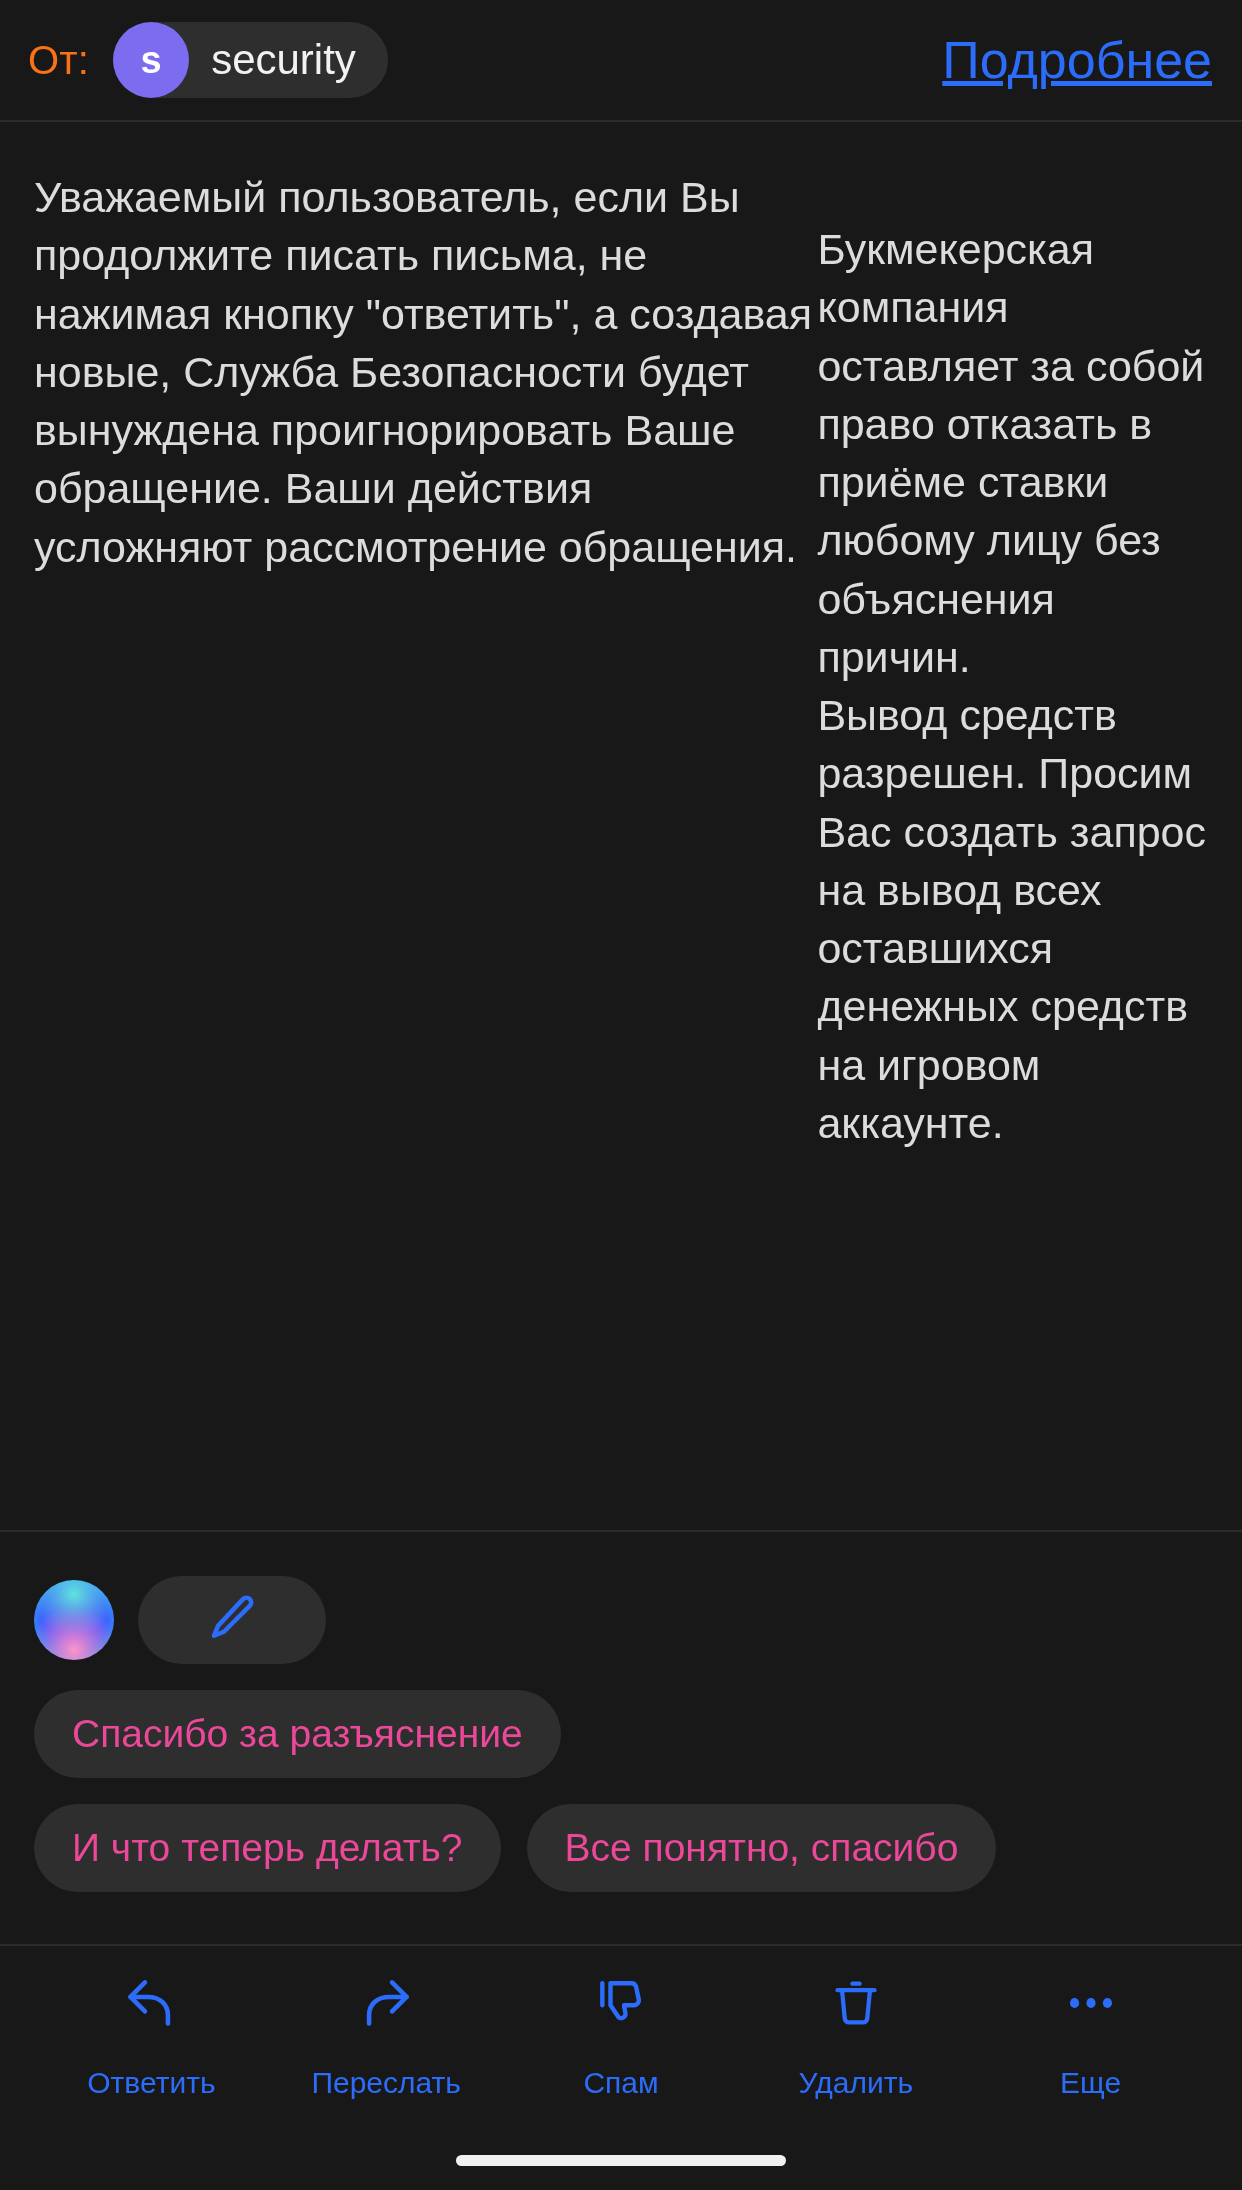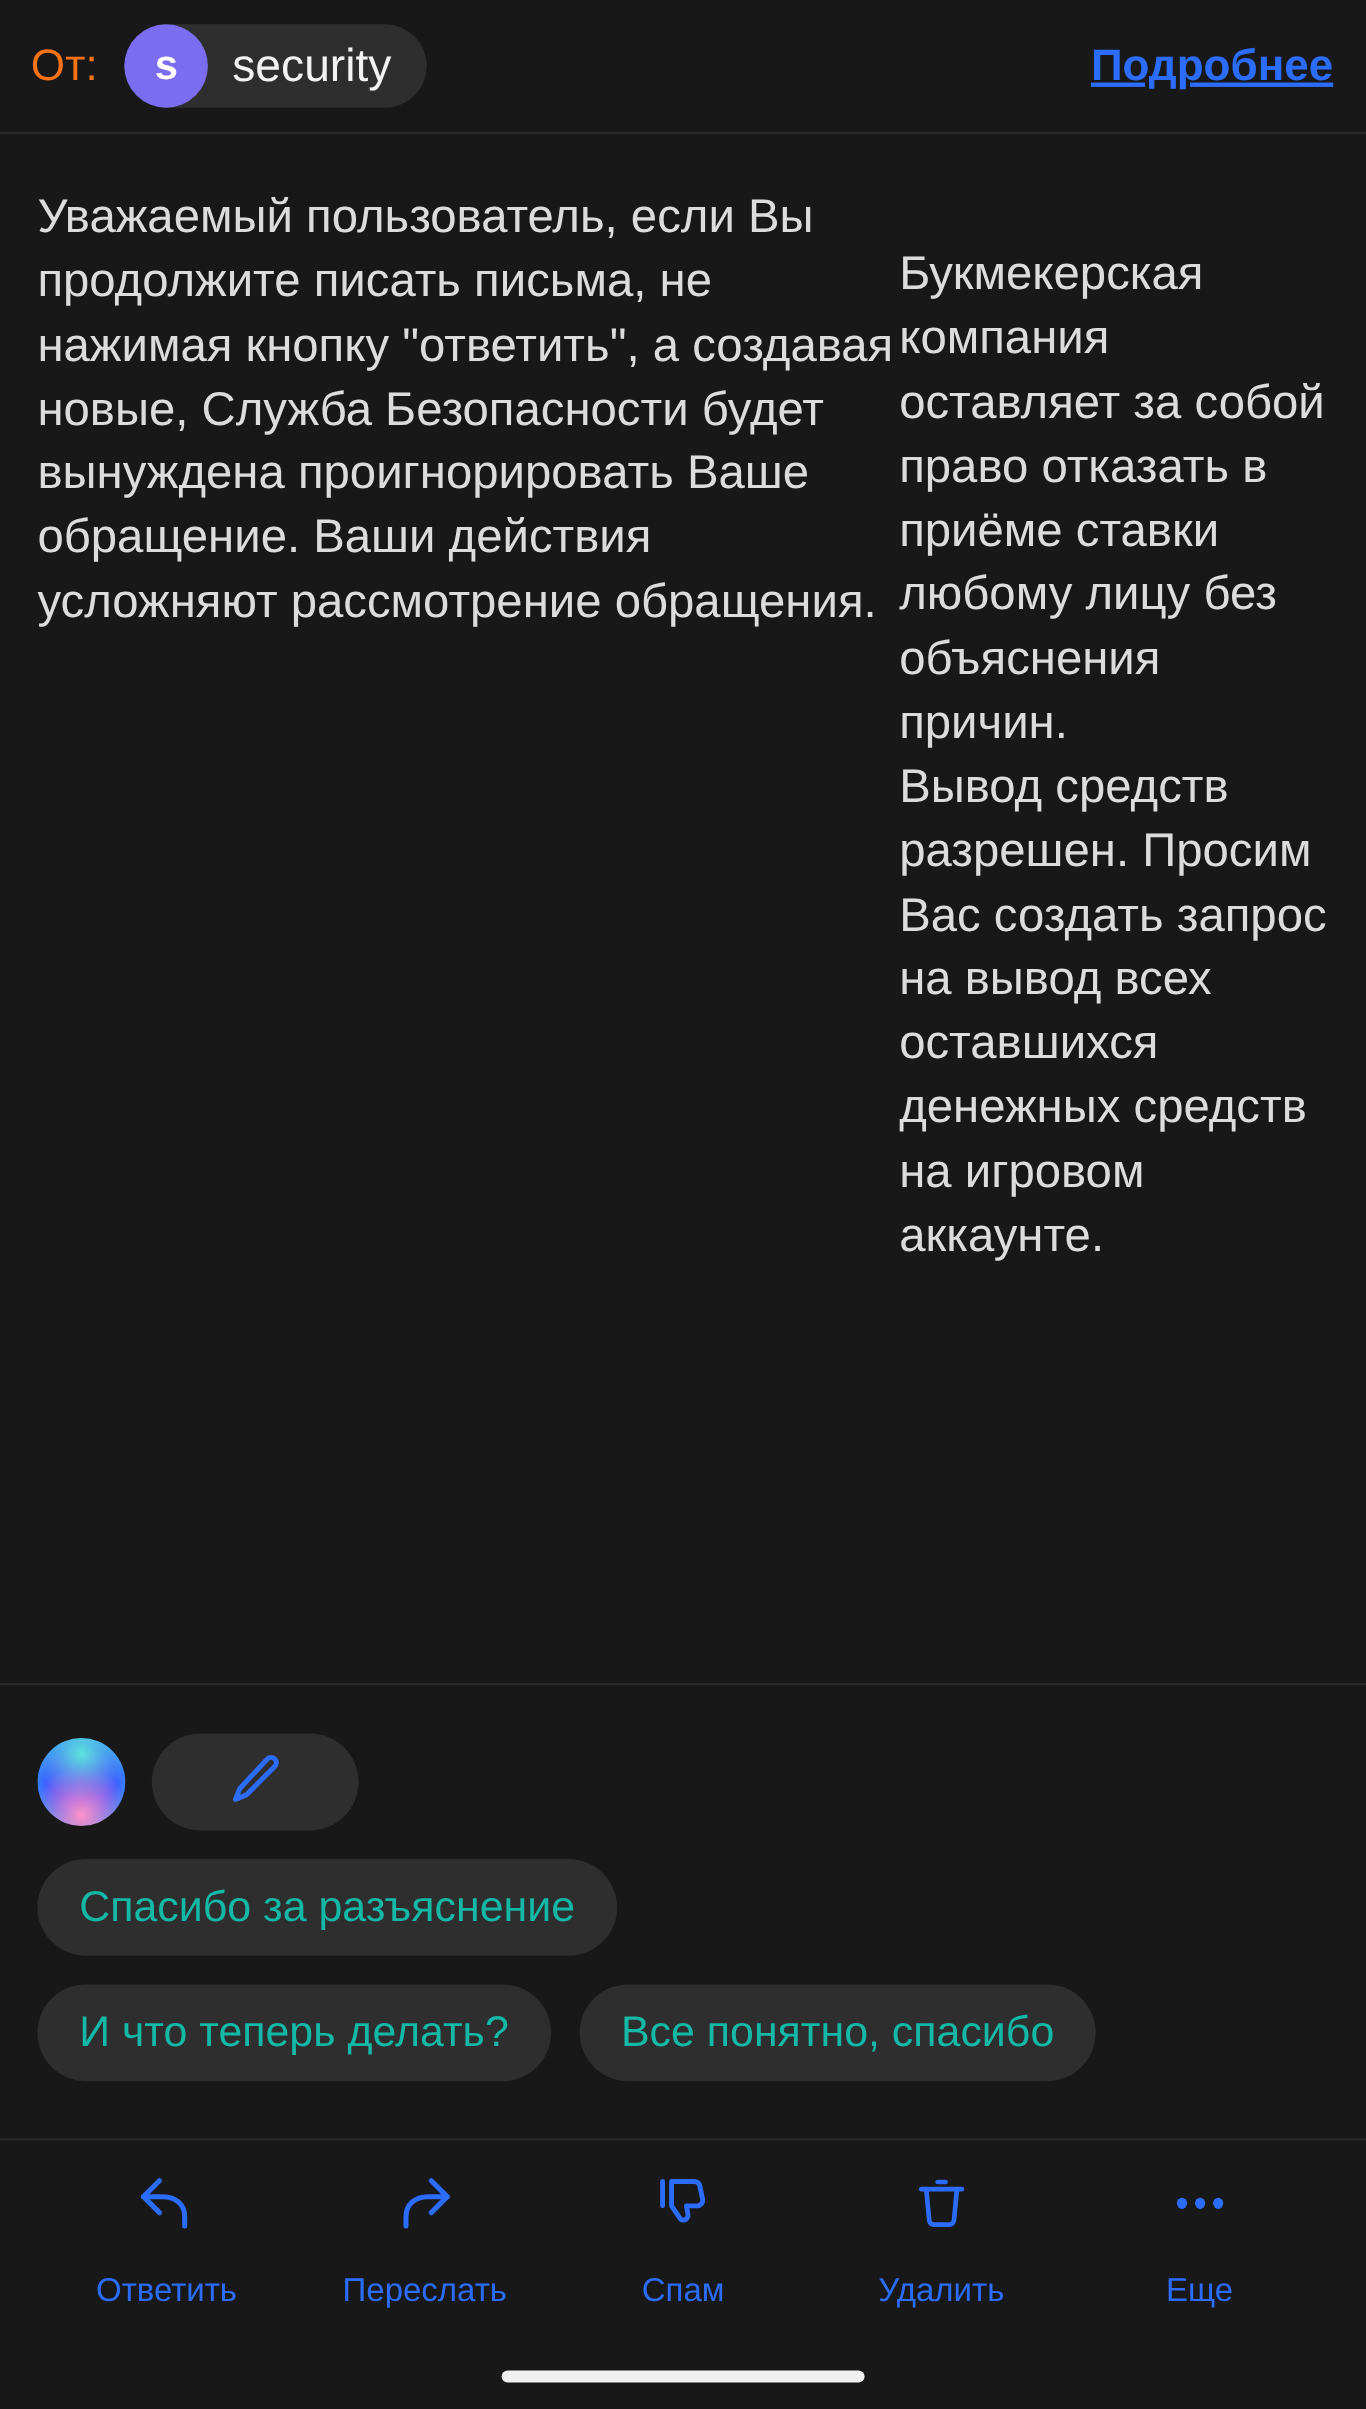--- a/index.html
+++ b/index.html
@@ -62,24 +62,23 @@
 
   .sender-name {
     font-size: 42px;
     color: #f2f2f2;
     margin-left: 22px;
     white-space: nowrap;
   }
 
   .details-link {
     margin-left: auto;
-    font-size: 40px;
+    font-size: 52px;
     color: #2b6dfa;
     white-space: nowrap;
-    font-weight: bold;
   }
 
   
   .body-scroll {
     flex: 1 1 auto;
     padding: 46px 34px 0 34px;
     overflow: hidden;
     display: flex;
     flex-direction: row;
   }
@@ -159,21 +158,21 @@
     margin-top: 26px;
   }
 
   .chip {
     background: #2e2e2e;
     border-radius: 48px;
     height: 88px;
     display: flex;
     align-items: center;
     padding: 0 38px;
-    color: #14b8a6;
+    color: #ec4899;
     font-size: 39px;
     white-space: nowrap;
   }
 
   
   .toolbar {
     flex: 0 0 auto;
     border-top: 2px solid #2b2b2b;
     margin-top: 52px;
     height: 186px;

